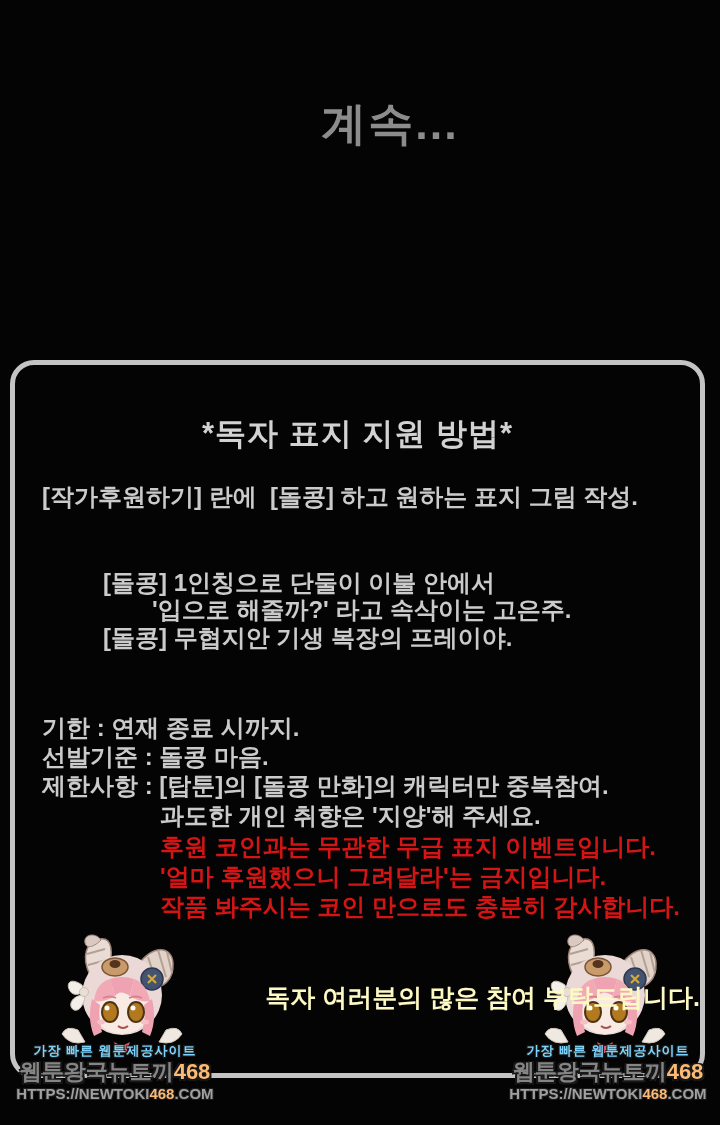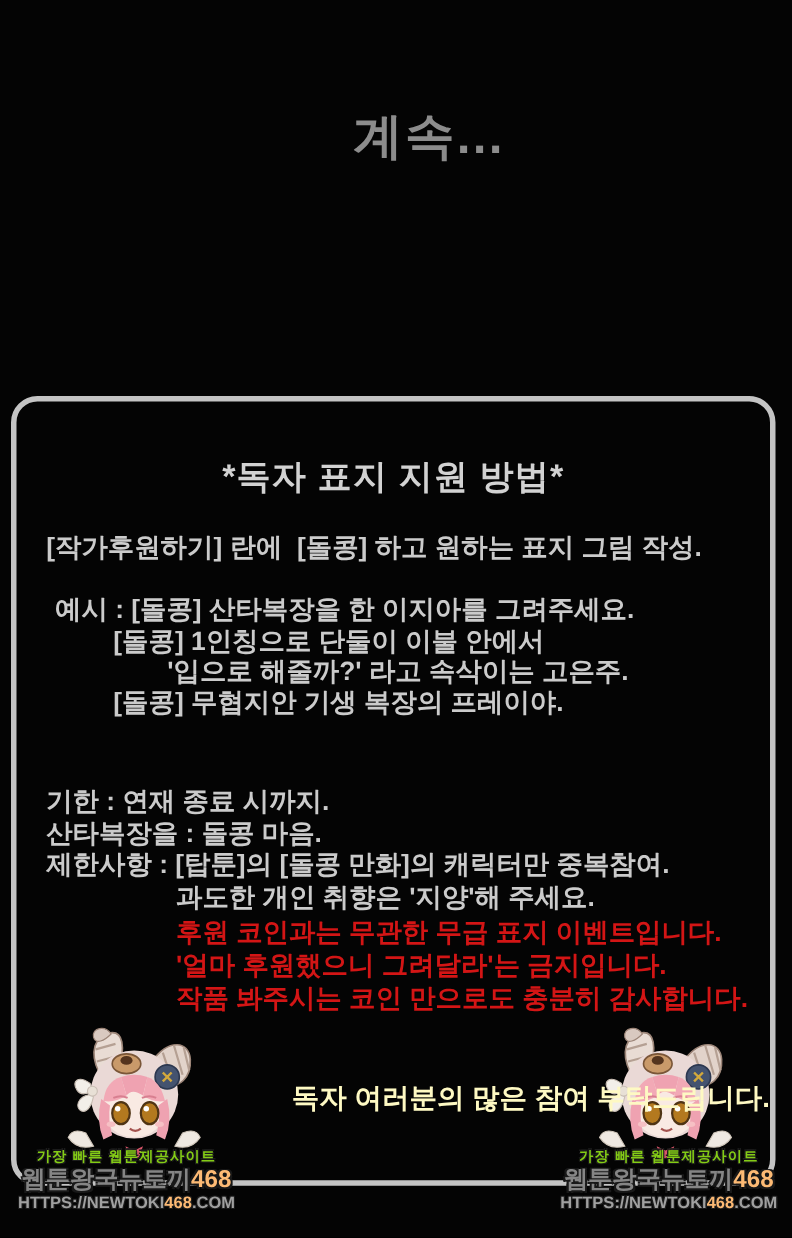--- a/index.html
+++ b/index.html
@@ -77,21 +77,21 @@
     top: 1044px;
     text-align: center;
     z-index: 3;
     line-height: 1.0;
   }
   .wm-left  { left: 10px; }
   .wm-right { left: 503px; }
   .wm-line1 {
     font-size: 13px;
     font-weight: bold;
-    color: #84cc16;
+    color: #7dd3fc;
     letter-spacing: 1px;
     text-shadow: -1px -1px 0 #1c1c1c, 1px -1px 0 #1c1c1c, -1px 1px 0 #1c1c1c, 1px 1px 0 #1c1c1c;
   }
   .wm-line2 {
     margin-top: 4px;
     font-size: 22px;
     font-weight: bold;
     color: #858585;
     letter-spacing: 0px;
     text-shadow: -2px -1px 0 #181818, 2px -1px 0 #181818, -2px 2px 0 #181818, 2px 2px 0 #181818;
@@ -110,27 +110,26 @@
 <body>
 
 <div class="canvas">
 
   <div class="continue-title">계속...</div>
 
   <div class="notice-box">
     <div class="nline heading">*독자 표지 지원 방법*</div>
     <div class="nline intro">[작가후원하기] 란에  [돌콩] 하고 원하는 표지 그림 작성.</div>
 
-    <div class="nline ex0">예시 : [돌콩] 산타복장을 한 이지아를 그려주세요.</div>
     <div class="nline ex1">[돌콩] 1인칭으로 단둘이 이불 안에서</div>
     <div class="nline ex2">'입으로 해줄까?' 라고 속삭이는 고은주.</div>
     <div class="nline ex3">[돌콩] 무협지안 기생 복장의 프레이야.</div>
 
     <div class="nline rule0">기한 : 연재 종료 시까지.</div>
-    <div class="nline rule1">산타복장을 : 돌콩 마음.</div>
+    <div class="nline rule1">선발기준 : 돌콩 마음.</div>
     <div class="nline rule2">제한사항 : [탑툰]의 [돌콩 만화]의 캐릭터만 중복참여.</div>
     <div class="nline rule3">과도한 개인 취향은 '지양'해 주세요.</div>
 
     <div class="nline warn0 warn">후원 코인과는 무관한 무급 표지 이벤트입니다.</div>
     <div class="nline warn1 warn">'얼마 후원했으니 그려달라'는 금지입니다.</div>
     <div class="nline warn2 warn">작품 봐주시는 코인 만으로도 충분히 감사합니다.</div>
 
     <div class="nline closing">독자 여러분의 많은 참여 부탁드립니다.</div>
   </div>
 

